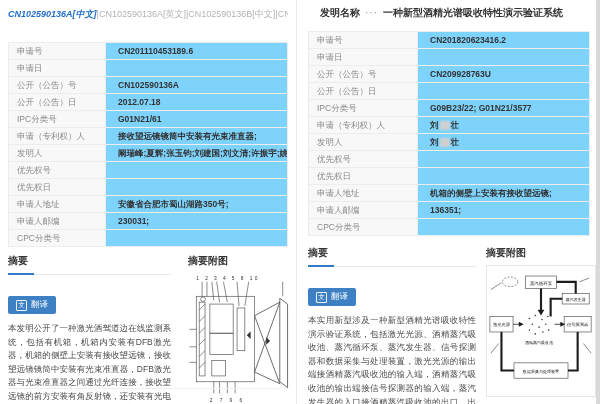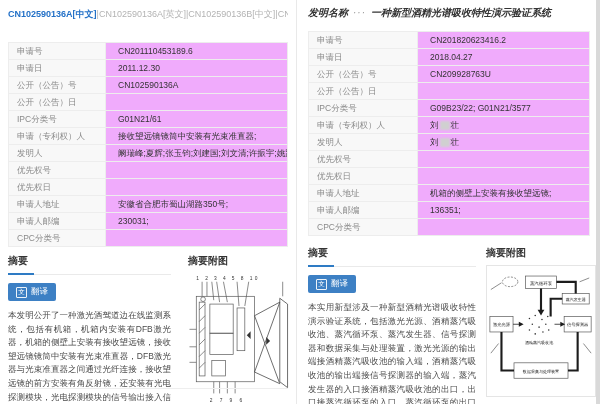--- a/index.html
+++ b/index.html
@@ -8,46 +8,46 @@
     font-family:"Liberation Sans","DejaVu Sans",sans-serif;
     -webkit-font-smoothing:antialiased;
   }
   .panel{position:absolute;top:0;height:404px;}
   #panel-left{left:8px;width:280px;}
   #panel-right{left:308px;width:282px;}
   .vdivider{position:absolute;left:296px;top:0;width:1px;height:404px;background:#e9e9e9;}
   .right-edge{position:absolute;left:596px;top:0;width:4px;height:404px;background:#d9d9d9;}
 
   .pheader{position:absolute;top:8px;left:0;font-size:9px;white-space:nowrap;overflow:hidden;width:100%;}
-  .link-blue{color:#2270c7;font-weight:bold;cursor:pointer;}
+  .link-blue{color:#2270c7;font-weight:bold;cursor:pointer;font-style:italic;}
   .link-gray{color:#b3b3b3;}
 
-  .title-line{position:absolute;left:0;font-size:10px;font-weight:bold;color:#333;white-space:nowrap;font-style:italic;}
+  .title-line{position:absolute;left:12px;font-size:10px;font-weight:bold;color:#333;white-space:nowrap;}
   #panel-left .title-line{top:25px;}
   #panel-right .title-line{top:6px;}
   .dots{color:#999;font-weight:normal;margin:0 5px;letter-spacing:1px;}
 
   .ptable{position:absolute;left:0;width:100%;box-sizing:border-box;border:1px solid #ededed;border-bottom:none;}
   #panel-left .ptable{top:42px;}
   #panel-right .ptable{top:31px;}
-  .row{display:flex;height:16px;border-bottom:1px solid #ededed;background:#f0abfc;}
+  .row{display:flex;height:16px;border-bottom:1px solid #ededed;background:#7dd3fc;}
   .cell{font-size:8.5px;line-height:16px;overflow:hidden;white-space:nowrap;}
   .cell.label{background:#f8f8f8;color:#8a8a8a;padding-left:8px;border-right:1px solid #ededed;flex:none;}
   #panel-left .cell.label{width:88px;}
   #panel-right .cell.label{width:100px;}
-  .cell.value{color:#333;padding-left:12px;flex:1;}
+  .cell.value{color:#333;padding-left:12px;flex:1;font-weight:bold;}
 
   .redact{display:inline-block;width:10px;height:9px;background:#d0d0d0;filter:blur(1px);vertical-align:middle;margin:0 1px;}
 
   .abs-col{position:absolute;left:0;}
   #panel-left .abs-col{top:254px;width:163px;}
   #panel-right .abs-col{top:246px;width:168px;}
   .sec-head{font-size:10px;font-weight:bold;color:#333;padding-bottom:6px;border-bottom:1px solid #eaeaea;position:relative;}
   .sec-head::after{content:"";position:absolute;left:0;bottom:-1px;width:26px;height:2px;background:#2e7bc4;}
-  .trans-btn{margin-top:8px;display:inline-flex;align-items:center;background:#3d80c4;color:#fff;
+  .trans-btn{margin-top:21px;display:inline-flex;align-items:center;background:#3d80c4;color:#fff;
     font-size:8.5px;padding:3px 8px;border-radius:2px;border:none;cursor:pointer;font-family:inherit;justify-content:flex-end;}
   .trans-icon{display:inline-block;width:9px;height:9px;border:1px solid rgba(255,255,255,.9);border-radius:1px;
     font-size:6.5px;line-height:8px;text-align:center;margin-right:4px;font-weight:normal;}
   .abs-text{margin-top:8px;font-size:8.5px;line-height:1.6;color:#4a4a4a;text-align:justify;word-break:break-all;}
 
   .fig-col{position:absolute;}
   #panel-left .fig-col{top:254px;left:180px;width:102px;}
   #panel-right .fig-col{top:246px;left:178px;width:110px;}
   .fig-head{font-size:10px;font-weight:bold;color:#333;margin-bottom:5px;}
   #panel-right .fig-box{border:1px solid #e5e5e5;background:#fff;}
@@ -64,28 +64,28 @@
   </div>
 
 
   <div class="ptable">
     <div class="row">
         <div class="cell label">申请号</div>
         <div class="cell value">CN201110453189.6</div>
       </div>
     <div class="row">
         <div class="cell label">申请日</div>
-        <div class="cell value">2011.12.30</div>
       </div>
     <div class="row">
         <div class="cell label">公开（公告）号</div>
         <div class="cell value">CN102590136A</div>
       </div>
     <div class="row">
         <div class="cell label">公开（公告）日</div>
+        <div class="cell value">2012.07.18</div>
       </div>
     <div class="row">
         <div class="cell label">IPC分类号</div>
         <div class="cell value">G01N21/61</div>
       </div>
     <div class="row">
         <div class="cell label">申请（专利权）人</div>
         <div class="cell value">接收望远镜镜筒中安装有光束准直器;</div>
       </div>
     <div class="row">
@@ -181,21 +181,20 @@
     <span>发明名称</span><span class="dots">···</span><span>一种新型酒精光谱吸收特性演示验证系统</span>
   </div>
 
   <div class="ptable">
     <div class="row">
         <div class="cell label">申请号</div>
         <div class="cell value">CN201820623416.2</div>
       </div>
     <div class="row">
         <div class="cell label">申请日</div>
-        <div class="cell value">2018.04.27</div>
       </div>
     <div class="row">
         <div class="cell label">公开（公告）号</div>
         <div class="cell value">CN209928763U</div>
       </div>
     <div class="row">
         <div class="cell label">公开（公告）日</div>
       </div>
     <div class="row">
         <div class="cell label">IPC分类号</div>

